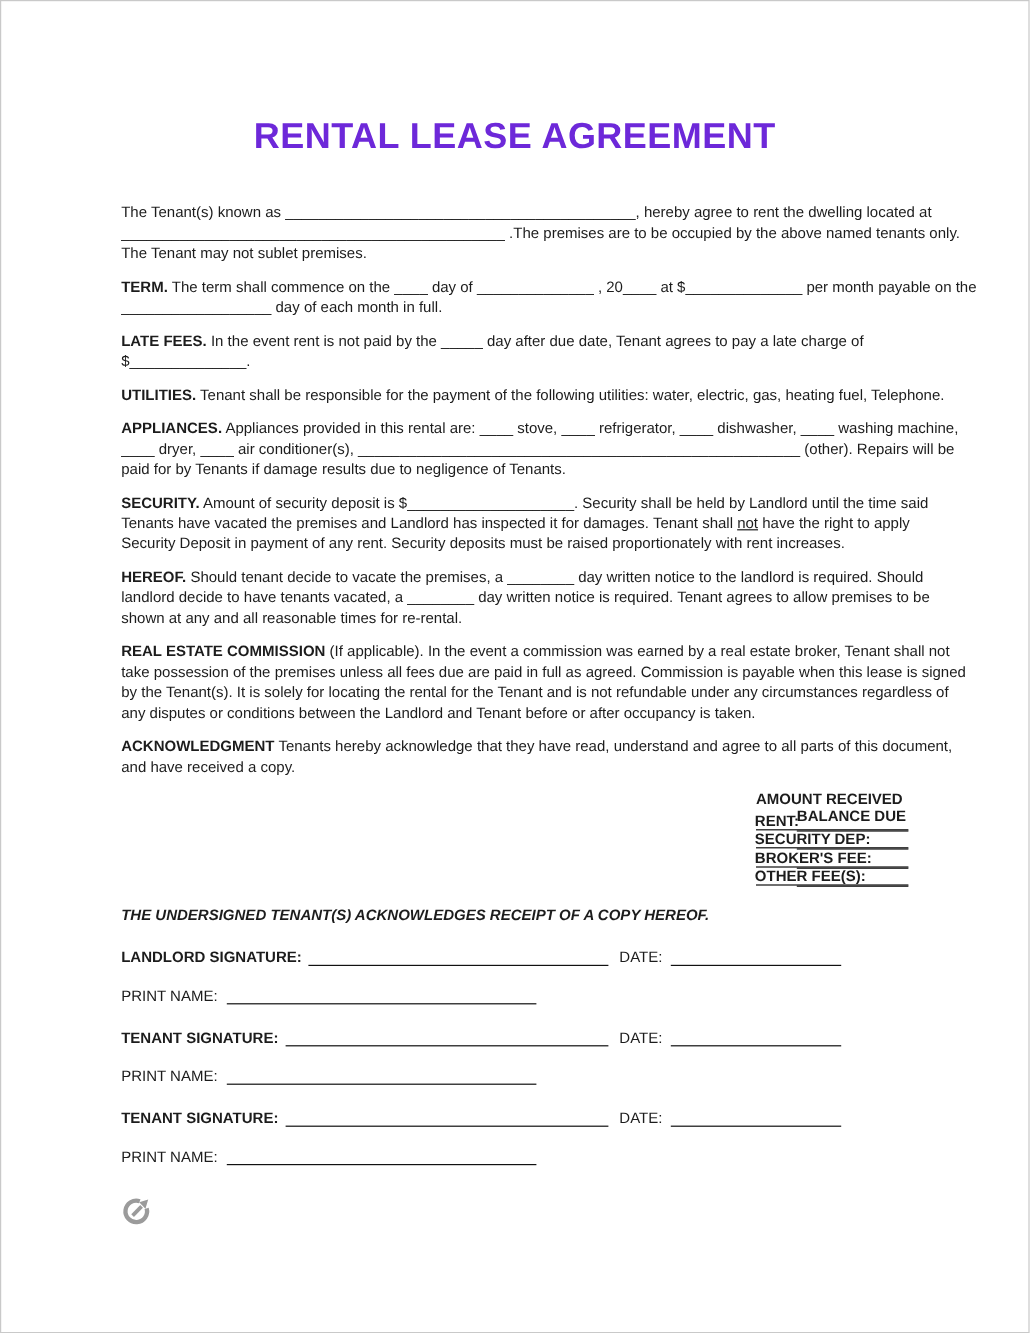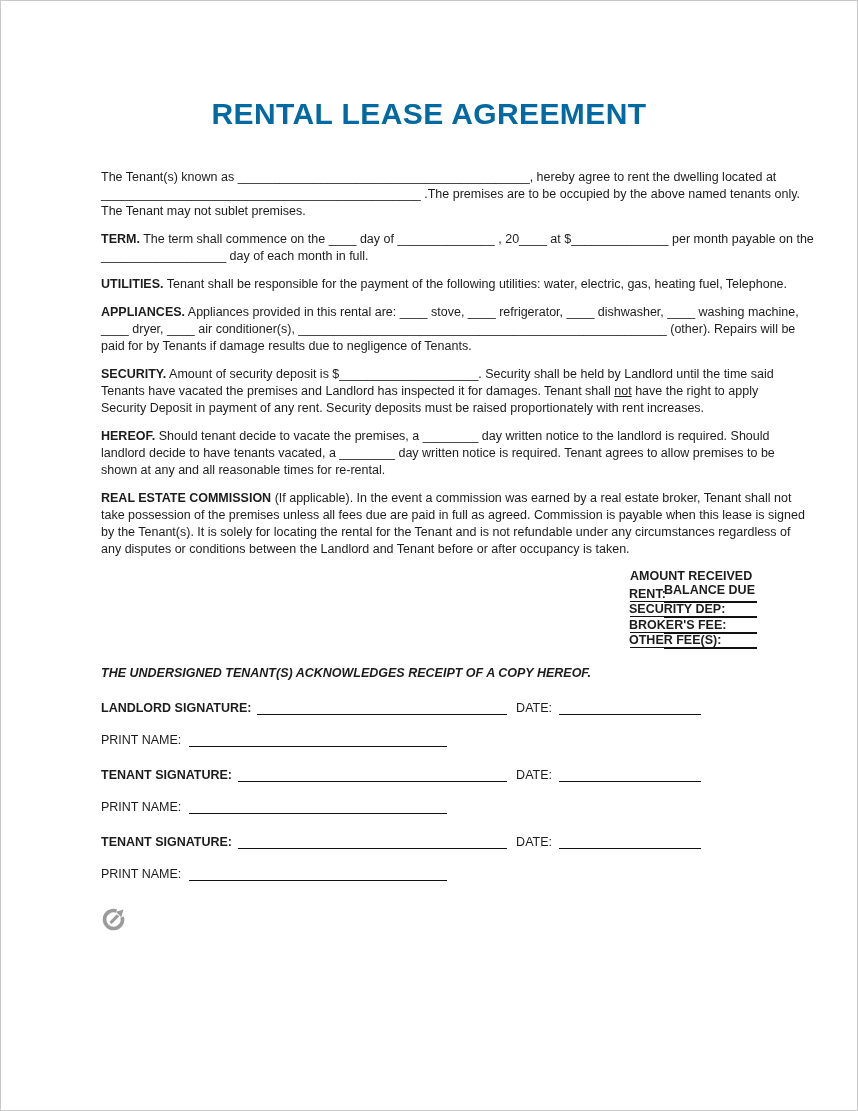--- a/index.html
+++ b/index.html
@@ -8,21 +8,21 @@
     box-sizing:border-box;
     border:1px solid #c9c9c9;
     font-family:"Liberation Sans", sans-serif;
     color:#1c1c1c;
     overflow:hidden;
   }
   .page { padding:96px 100px 0 100px; }
 
   .doc-title {
     font-size:30px; font-weight:bold; letter-spacing:0.4px;
-    text-align:center; margin:0 0 38px 0; color:#0369a1;
+    text-align:center; margin:0 0 38px 0; color:#6d28d9;
   }
 
   .para {
     font-size:12.5px; line-height:17px;
     margin:0 0 11px 0;
     white-space:pre;
   }
   .lead { font-weight:bold; }
   .u { text-decoration:underline;text-align:center; }
 
@@ -65,20 +65,22 @@
 
   <h1 class="doc-title">RENTAL LEASE AGREEMENT</h1>
 
   <p class="para"><span>The Tenant(s) known as __________________________________________, hereby agree to rent the dwelling located at
 ______________________________________________ .The premises are to be occupied by the above named tenants only.
 The Tenant may not sublet premises.</span></p>
 
   <p class="para"><b class="lead">TERM.</b><span> The term shall commence on the ____ day of ______________ , 20____ at $______________ per month payable on the
 __________________ day of each month in full.</span></p>
 
+  <p class="para"><b class="lead">LATE FEES.</b><span> In the event rent is not paid by the _____ day after due date, Tenant agrees to pay a late charge of
+$______________.</span></p>
 
   <p class="para"><b class="lead">UTILITIES.</b><span> Tenant shall be responsible for the payment of the following utilities: water, electric, gas, heating fuel, Telephone.</span></p>
 
   <p class="para"><b class="lead">APPLIANCES.</b><span> Appliances provided in this rental are: ____ stove, ____ refrigerator, ____ dishwasher, ____ washing machine,
 ____ dryer, ____ air conditioner(s), _____________________________________________________ (other). Repairs will be
 paid for by Tenants if damage results due to negligence of Tenants.</span></p>
 
   <p class="para"><b class="lead">SECURITY.</b><span> Amount of security deposit is $____________________. Security shall be held by Landlord until the time said
 Tenants have vacated the premises and Landlord has inspected it for damages. Tenant shall </span><span class="u">not</span><span> have the right to apply
 Security Deposit in payment of any rent. Security deposits must be raised proportionately with rent increases.</span></p>
@@ -86,20 +88,22 @@
 
   <p class="para"><b class="lead">HEREOF.</b><span> Should tenant decide to vacate the premises, a ________ day written notice to the landlord is required. Should
 landlord decide to have tenants vacated, a ________ day written notice is required. Tenant agrees to allow premises to be
 shown at any and all reasonable times for re-rental.</span></p>
 
   <p class="para"><b class="lead">REAL ESTATE COMMISSION</b><span> (If applicable). In the event a commission was earned by a real estate broker, Tenant shall not
 take possession of the premises unless all fees due are paid in full as agreed. Commission is payable when this lease is signed
 by the Tenant(s). It is solely for locating the rental for the Tenant and is not refundable under any circumstances regardless of
 any disputes or conditions between the Landlord and Tenant before or after occupancy is taken.</span></p>
 
+  <p class="para"><b class="lead">ACKNOWLEDGMENT</b><span> Tenants hereby acknowledge that they have read, understand and agree to all parts of this document,
+and have received a copy.</span></p>
 
   <div class="fees">
     <div class="fees-row fees-head">
       <span class="fees-label"></span>
       <span class="fees-col-amt">AMOUNT RECEIVED</span>
       <span class="fees-gap"></span>
       <span class="fees-col-bal">BALANCE DUE</span>
     </div>
     <div class="fees-row">
       <span class="fees-label">RENT:</span>

